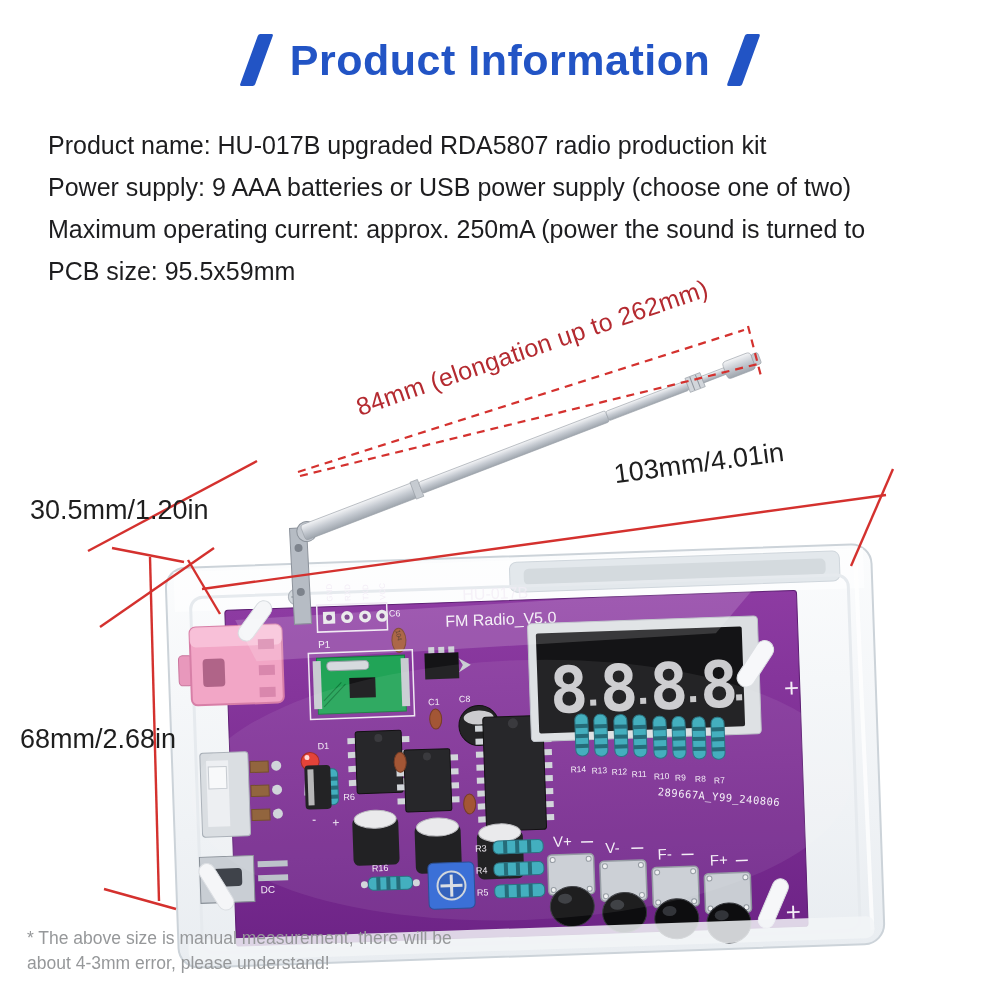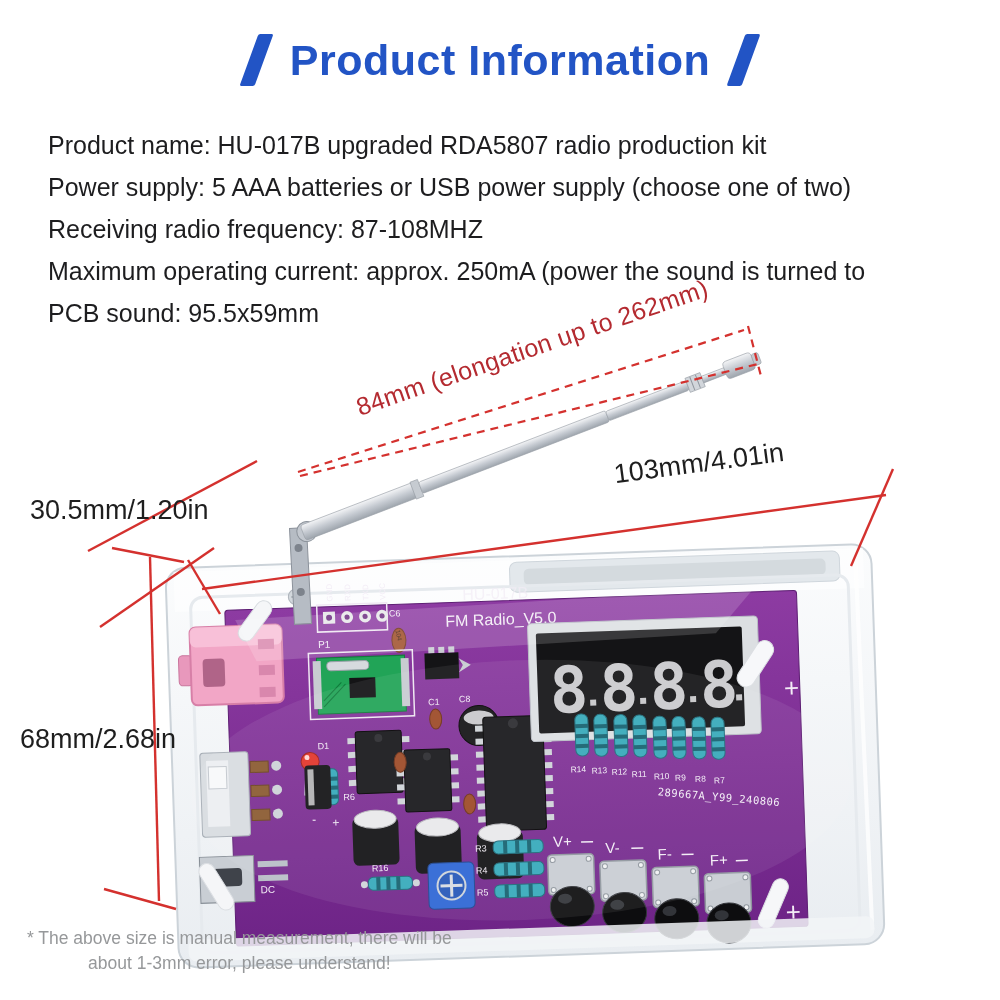--- a/index.html
+++ b/index.html
@@ -3,21 +3,21 @@
 <meta charset="utf-8">
 <style>
   html,body{margin:0;padding:0;background:#ffffff;}
   #stage{position:relative;width:1000px;height:1000px;background:#ffffff;overflow:hidden;
          font-family:"Liberation Sans",sans-serif;}
   .hdr{position:absolute;top:34px;left:0;width:1000px;display:flex;justify-content:center;
        align-items:center;gap:26px;}
   .slash{width:15px;height:52px;background:#2254c5;transform:skewX(-20deg);border-radius:2px;}
   .ttl{font-size:43px;font-weight:700;color:#2254c5;letter-spacing:.5px;}
   .specs{position:absolute;left:40px;top:124px;font-size:25px;line-height:42px;color:#1d1d1f;margin-left:8px;}
-  .foot{position:absolute;left:27px;top:926px;font-size:17.5px;line-height:25px;color:#96989a;text-align:center;}
+  .foot{position:absolute;left:27px;top:926px;font-size:17.5px;line-height:25px;color:#96989a;}
   svg{position:absolute;left:0;top:0;}
   svg text{font-family:"Liberation Sans",sans-serif;}
   .silk{fill:#f3edf6;}
   .dim{font-size:27px;fill:#1e1e1e;}
   .redline{stroke:#d4312e;stroke-width:2.4;fill:none;}
   .reddash{stroke:#d4312e;stroke-width:2.2;fill:none;stroke-dasharray:8 6;}
   .seg{font-family:"DejaVu Sans Mono",monospace;font-weight:bold;font-size:64px;fill:#cbcbce;}
   .mono{font-family:"DejaVu Sans Mono",monospace;}
 </style>
 </head>
@@ -426,24 +426,23 @@
   </svg>
 
   <div class="hdr">
     <div class="slash"></div>
     <div class="ttl">Product Information</div>
     <div class="slash"></div>
   </div>
 
   <div class="specs">
     <div>Product name: HU-017B upgraded RDA5807 radio production kit</div>
-    <div>Power supply: 5 AAA batteries or USB power supply (choose one of two)</div>
-    <div>Receiving radio frequency: 87-108MHZ</div>
+    <div>Power supply: 9 AAA batteries or USB power supply (choose one of two)</div>
     <div>Maximum operating current: approx. 250mA (power the sound is turned to</div>
-    <div>PCB sound: 95.5x59mm</div>
+    <div>PCB size: 95.5x59mm</div>
   </div>
 
   <div class="foot">
     <div>* The above size is manual measurement, there will be</div>
-    <div>about 1-3mm error, please understand!</div>
+    <div>about 4-3mm error, please understand!</div>
   </div>
 
 </div>
 
 </body></html>

